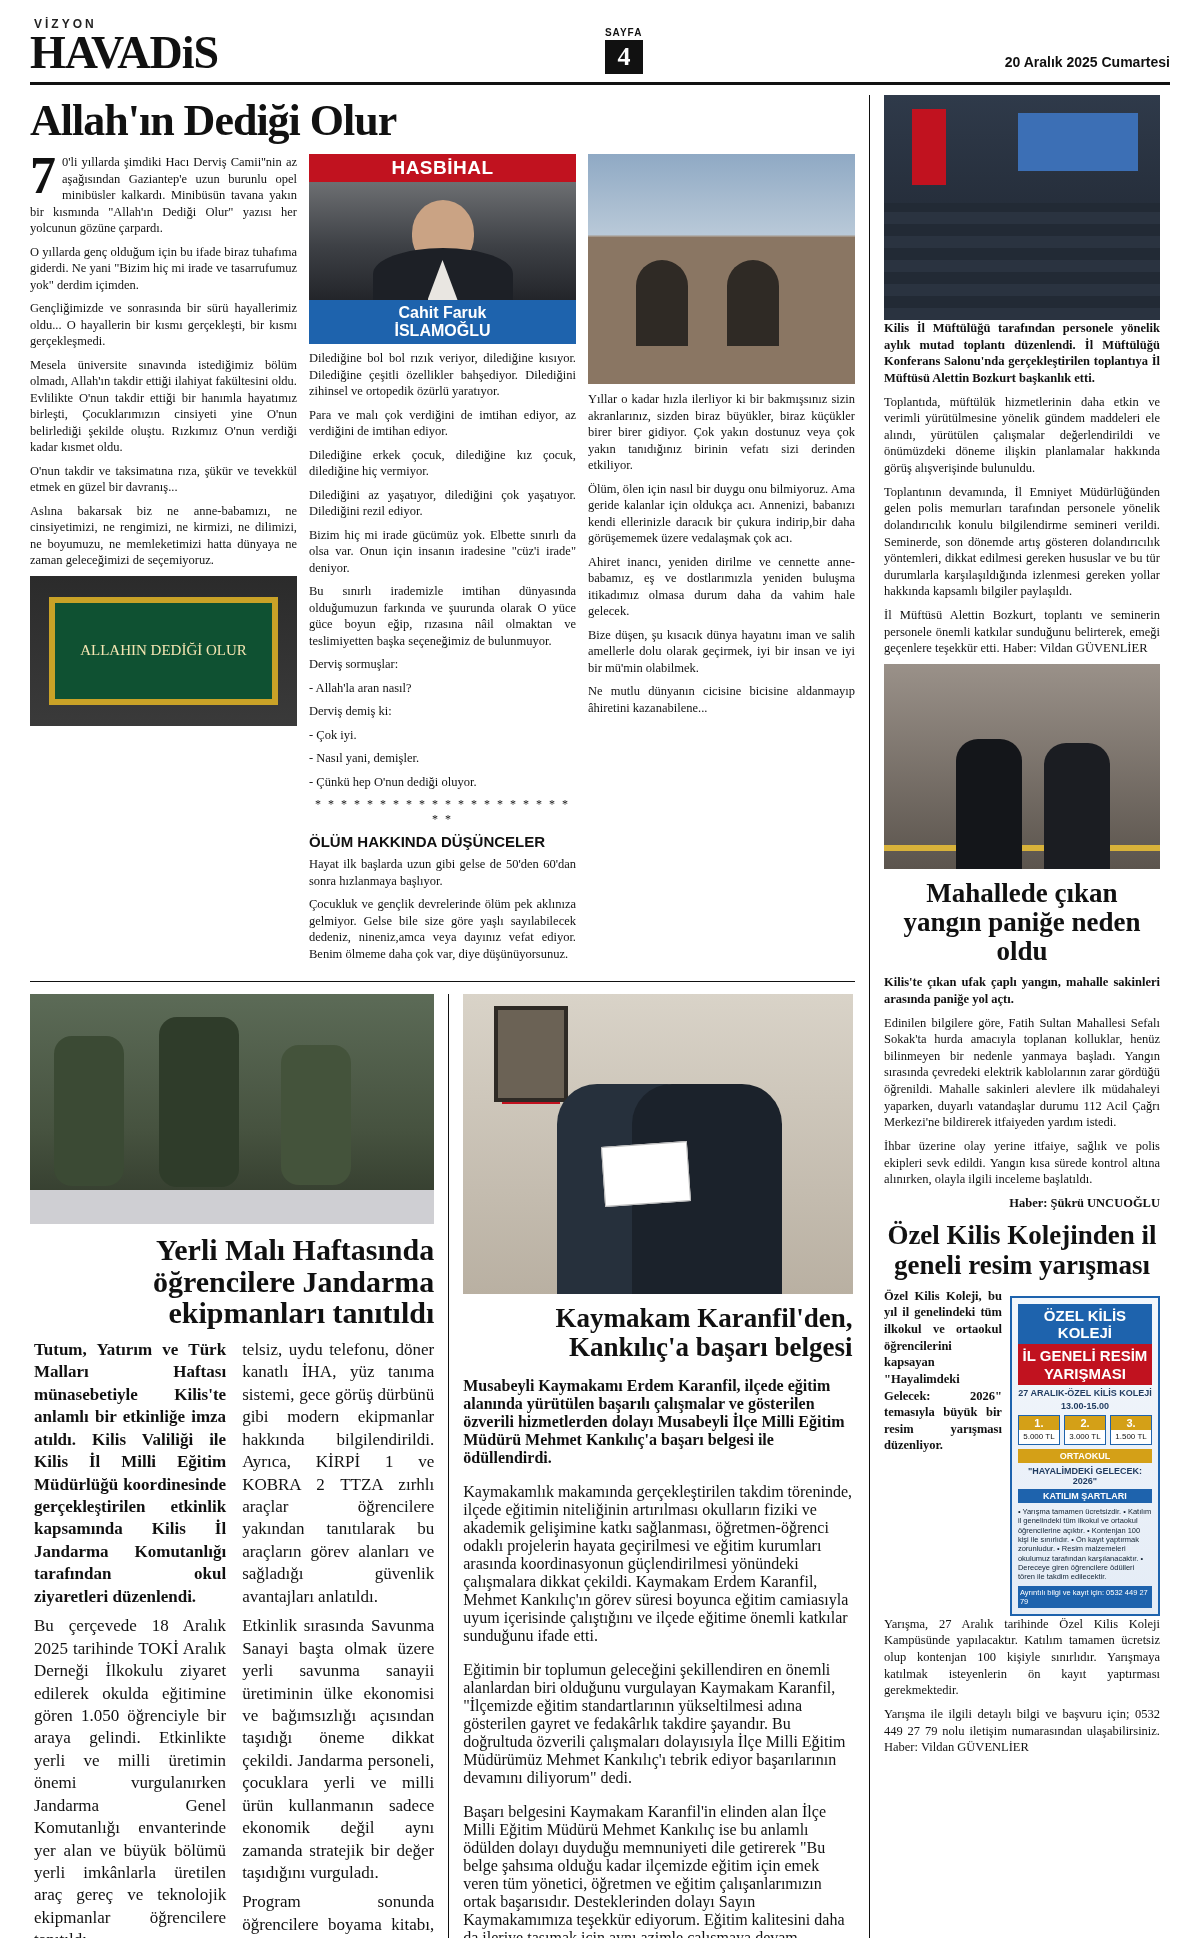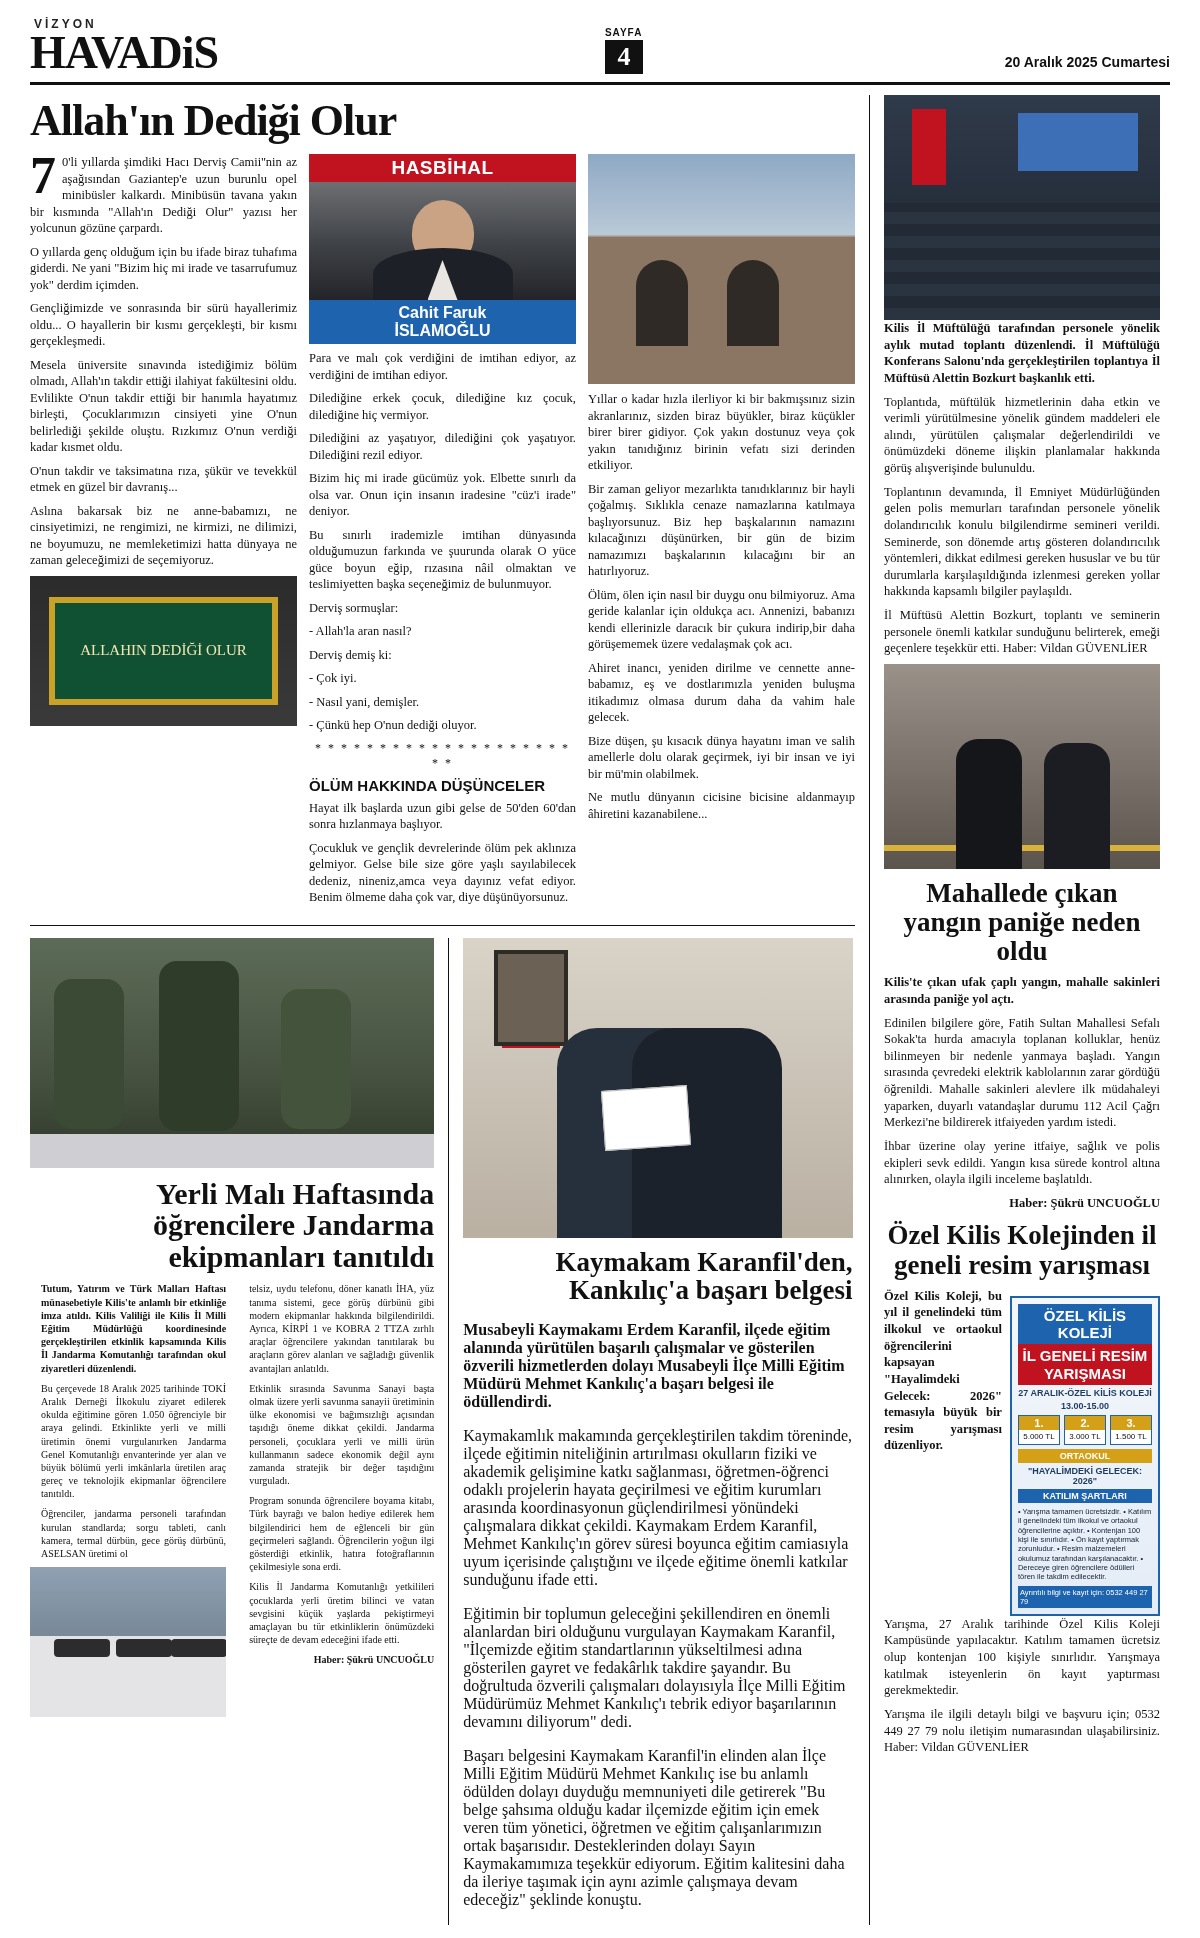--- a/index.html
+++ b/index.html
@@ -62,21 +62,21 @@
   hr.rule { border:0; border-top:1px solid #111; margin:12px 0; }
 
   
   .lower { display:flex; gap:14px; margin-top:10px; }
   .story-a { width:49%; }
   .story-b { width:49%; border-left:1px solid #111; padding-left:14px; }
   .story-title { font-family:"Liberation Serif", serif; font-weight:700; font-size:30px; line-height:1.05; text-align:right; margin:10px 0 10px 0; }
   .story-title.small { font-size:27px; }
   .two-col { display:flex; gap:12px; }
   .two-col .c { width:50%; }
-  .two-col p { margin:0 0 7px 11px; font-size:10px; line-height:1.32; text-align:justify; }
+  .two-col p { margin:0 0 7px 4px; font-size:17px; line-height:1.32; text-align:justify; }
   .bold-lead { font-weight:700; }
 
   .photo-jandarma { height:230px; background:linear-gradient(180deg,#5c6b57 0%,#46523f 60%,#2f3729 100%); position:relative;}
   .photo-jandarma .p1{position:absolute;left:6%;top:18%;width:70px;height:150px;background:#3b4a34;border-radius:18px;}
   .photo-jandarma .p2{position:absolute;left:32%;top:10%;width:80px;height:170px;background:#2f3c2a;border-radius:18px;}
   .photo-jandarma .p3{position:absolute;left:62%;top:22%;width:70px;height:140px;background:#44533b;border-radius:18px;}
   .photo-jandarma .table{position:absolute;left:0;bottom:0;width:100%;height:34px;background:#cfcfd3;}
   .photo-equip { height:150px; background:linear-gradient(180deg,#8fa1b3 0%,#5d6b78 100%); position:relative;}
   .photo-equip .tbl{position:absolute;left:0;bottom:0;width:100%;height:54%;background:#e4e4e6;}
   .photo-equip .g{position:absolute;bottom:40%;width:56px;height:18px;background:#2c2c2e;border-radius:4px;}
@@ -153,20 +153,21 @@
             <div class="hasbihal-photo">
               <div class="face"></div>
               <div class="body"></div>
               <div class="shirt"></div>
             </div>
             <div class="hasbihal-name">
               <div>Cahit Faruk</div>
               <div>İSLAMOĞLU</div>
             </div>
           </div>
+          <p>Dilediğine bol bol rızık veriyor, dilediğine kısıyor. Dilediğine çeşitli özellikler bahşediyor. Dilediğini zihinsel ve ortopedik özürlü yaratıyor.</p>
           <p>Para ve malı çok verdiğini de imtihan ediyor, az verdiğini de imtihan ediyor.</p>
           <p>Dilediğine erkek çocuk, dilediğine kız çocuk, dilediğine hiç vermiyor.</p>
           <p>Dilediğini az yaşatıyor, dilediğini çok yaşatıyor. Dilediğini rezil ediyor.</p>
           <p>Bizim hiç mi irade gücümüz yok. Elbette sınırlı da olsa var. Onun için insanın iradesine "cüz'i irade" deniyor.</p>
           <p>Bu sınırlı irademizle imtihan dünyasında olduğumuzun farkında ve şuurunda olarak O yüce güce boyun eğip, rızasına nâil olmaktan ve teslimiyetten başka seçeneğimiz de bulunmuyor.</p>
           <p>Derviş sormuşlar:</p>
           <p>- Allah'la aran nasıl?</p>
           <p>Derviş demiş ki:</p>
           <p>- Çok iyi.</p>
           <p>- Nasıl yani, demişler.</p>
@@ -177,21 +178,20 @@
           <p>Çocukluk ve gençlik devrelerinde ölüm pek aklınıza gelmiyor. Gelse bile size göre yaşlı sayılabilecek dedeniz, nineniz,amca veya dayınız vefat ediyor. Benim ölmeme daha çok var, diye düşünüyorsunuz.</p>
         </div>
 
         <div class="col">
           <div class="photo photo-mosque">
             <div class="mosque-wall"></div>
             <div class="mosque-arch" style="left:18%;top:46%;width:52px;height:86px;"></div>
             <div class="mosque-arch" style="left:52%;top:46%;width:52px;height:86px;"></div>
           </div>
           <p style="margin-top:7px">Yıllar o kadar hızla ilerliyor ki bir bakmışsınız sizin akranlarınız, sizden biraz büyükler, biraz küçükler birer birer gidiyor. Çok yakın dostunuz veya çok yakın tanıdığınız birinin vefatı sizi derinden etkiliyor.</p>
-          <p>Bir zaman geliyor mezarlıkta tanıdıklarınız bir hayli çoğalmış. Sıklıkla cenaze namazlarına katılmaya başlıyorsunuz. Biz hep başkalarının namazını kılacağınızı düşünürken, bir gün de bizim namazımızı başkalarının kılacağını bir an hatırlıyoruz.</p>
           <p>Ölüm, ölen için nasıl bir duygu onu bilmiyoruz. Ama geride kalanlar için oldukça acı. Annenizi, babanızı kendi ellerinizle daracık bir çukura indirip,bir daha görüşememek üzere vedalaşmak çok acı.</p>
           <p>Ahiret inancı, yeniden dirilme ve cennette anne-babamız, eş ve dostlarımızla yeniden buluşma itikadımız olmasa durum daha da vahim hale gelecek.</p>
           <p>Bize düşen, şu kısacık dünya hayatını iman ve salih amellerle dolu olarak geçirmek, iyi bir insan ve iyi bir mü'min olabilmek.</p>
           <p>Ne mutlu dünyanın cicisine bicisine aldanmayıp âhiretini kazanabilene...</p>
         </div>
       </div>
 
       <hr class="rule">
 
       <div class="lower">

